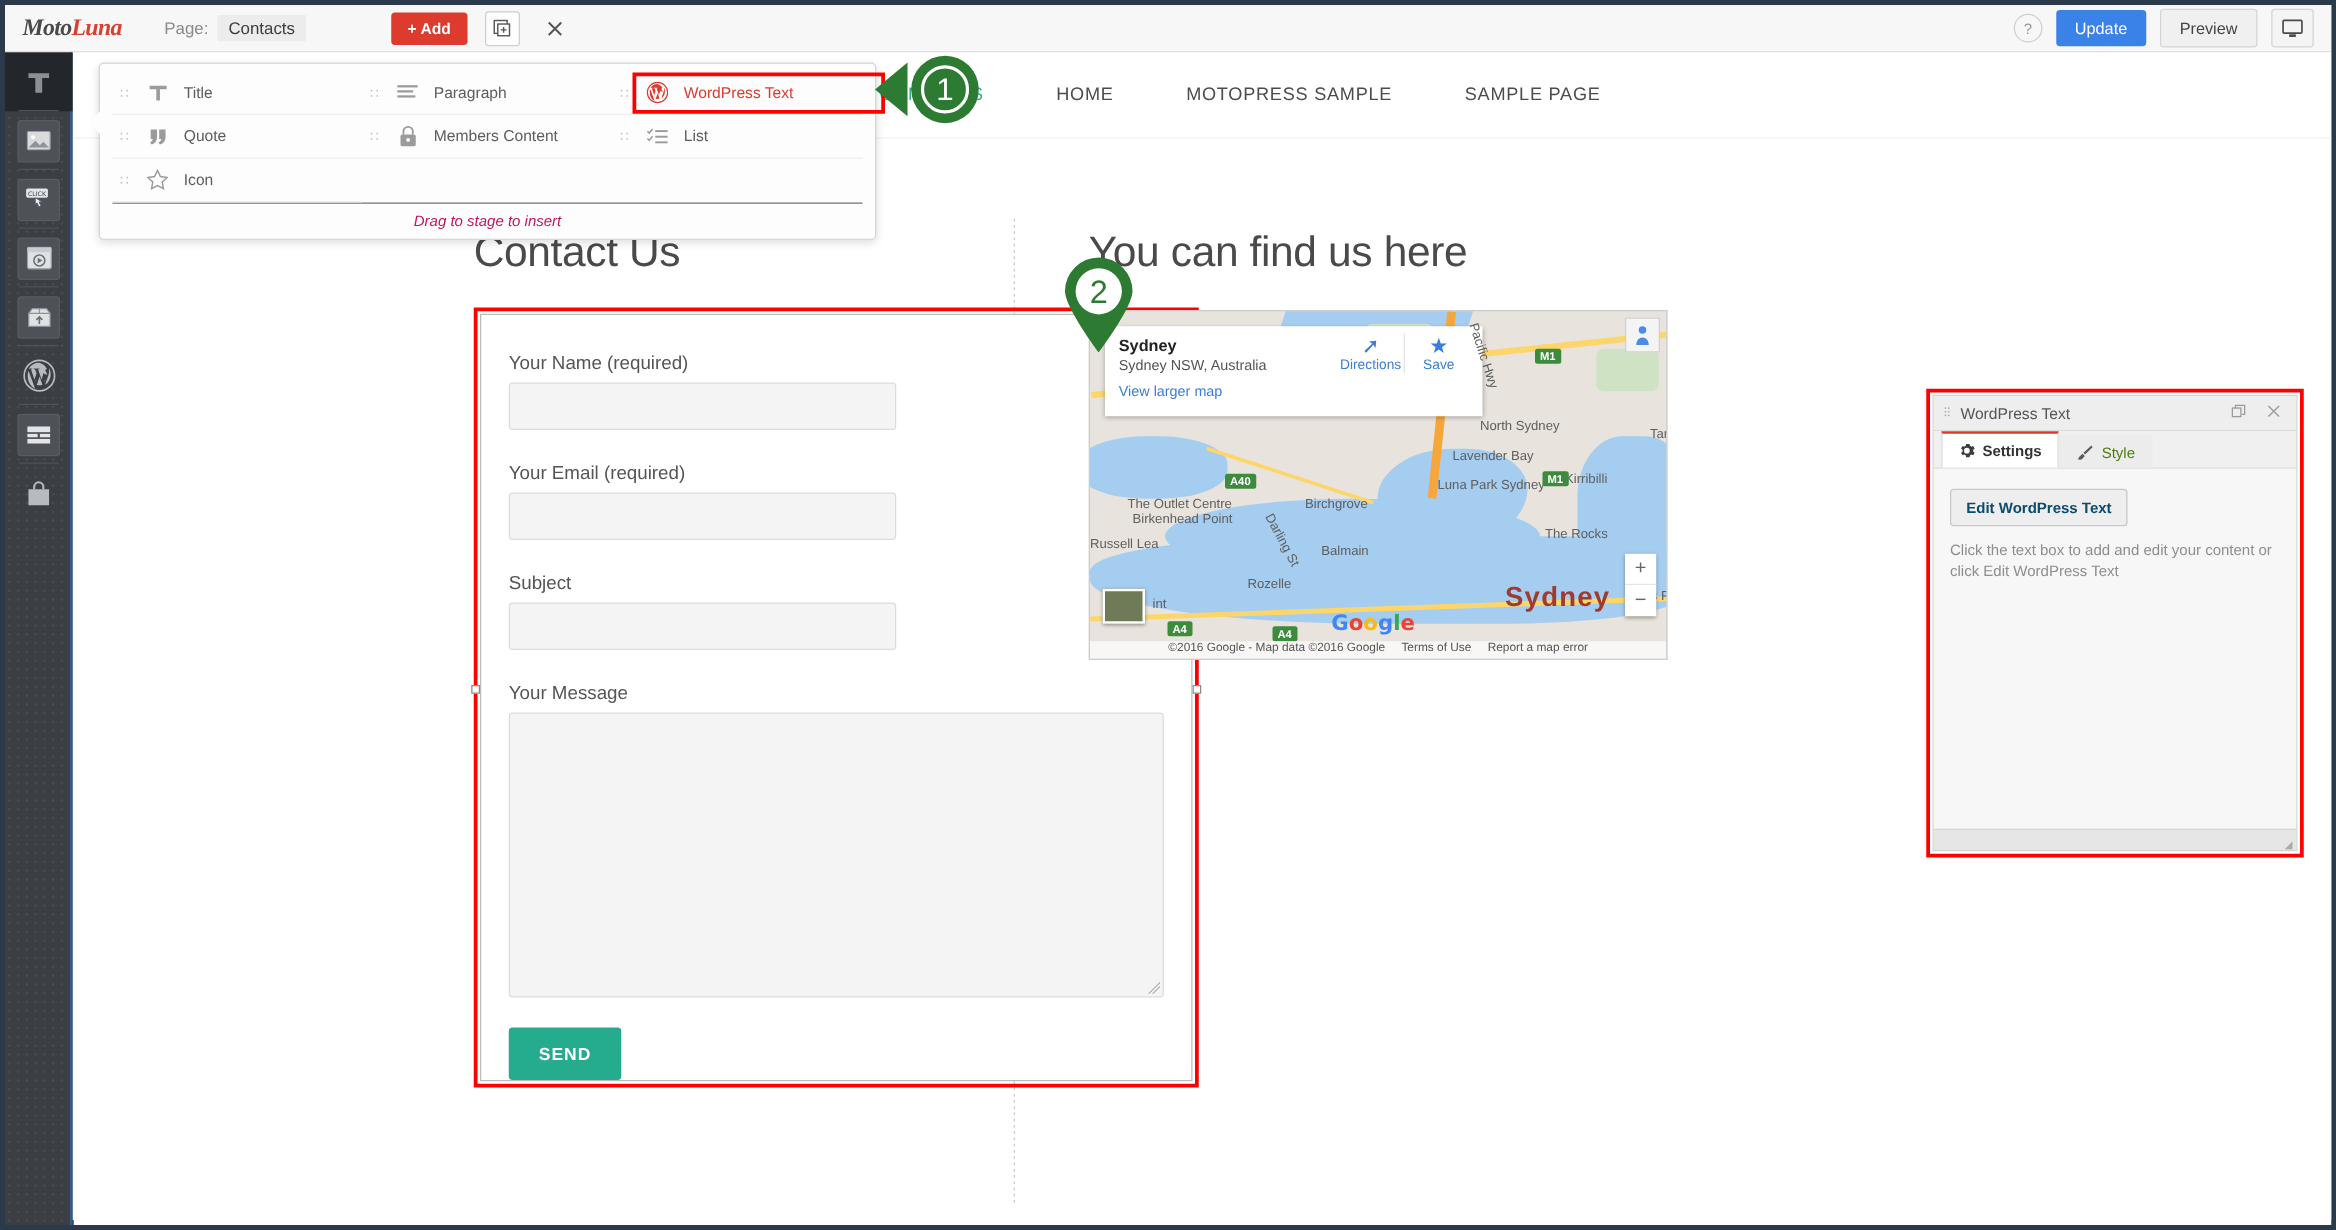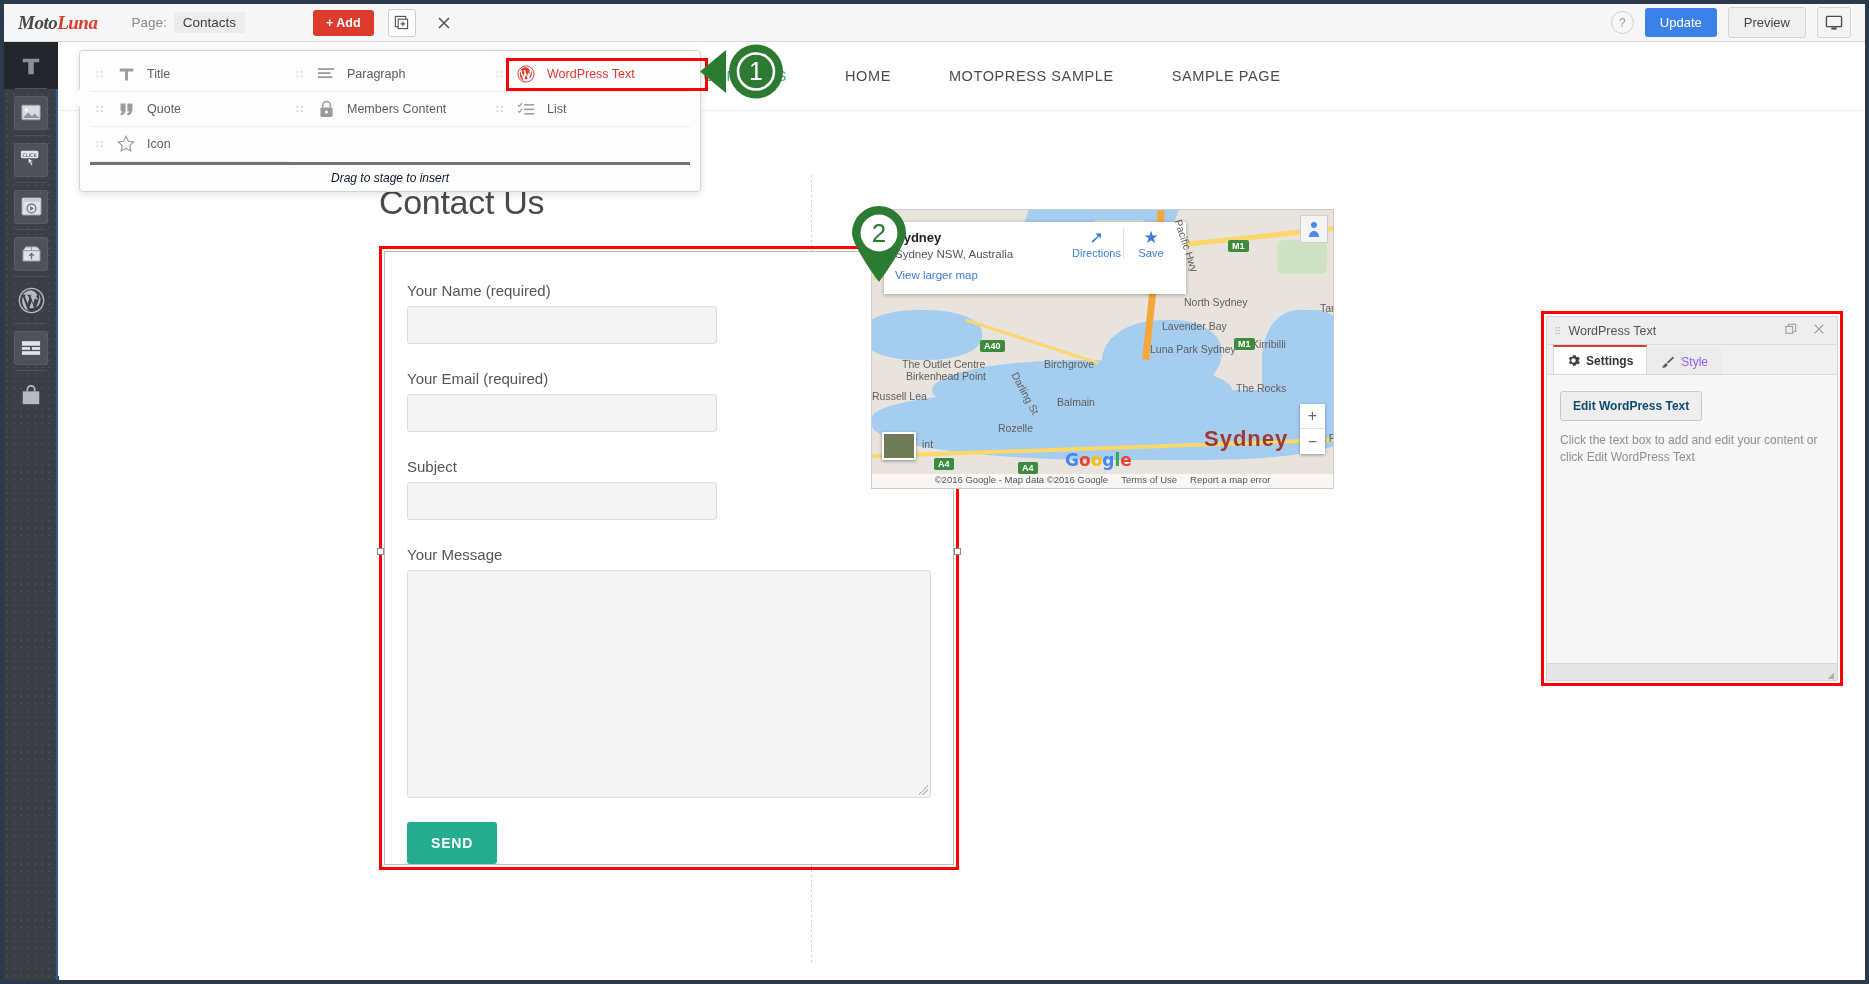--- a/index.html
+++ b/index.html
@@ -112,22 +112,22 @@
     position:relative;
   }
   .ep-row.empty { border-bottom:none; cursor:default; }
   .ep-dots { color:#c4c4c4; font-size:11px; letter-spacing:-1px; width:9px; }
   .ep-ico { width:24px; display:flex; align-items:center; justify-content:center; color:#9b9b9b; }
   .ep-label { font-size:12.5px; color:#5d5d5d; }
   .ep-row.highlighted .ep-label { color:#dd3b2d; }
   .ep-row.highlighted .ep-ico { color:#dd3b2d; }
   .ep-foot {
     height:30px; display:flex; align-items:center; justify-content:center;
-    font-size:12px; font-style:italic; color:#0f172a;
-    border-top:3px solid #737373; margin:0 10px;
+    font-size:12px; font-style:italic; color:#be185d;
+    border-top:1px solid #737373; margin:0 10px;
   }
 
   
   .site-nav {
     position:absolute; left:59px; top:42px; width:1806px; height:69px;
     background:#ffffff; display:flex; align-items:center;
     justify-content:center; gap:0; border-bottom:1px solid #eeeeee;
   }
   .nav-items { display:flex; gap:0; margin-left:60px; }
   .nav-item {
@@ -253,21 +253,21 @@
   .panel-head {
     height:28px; background:#eeeeee; border-bottom:1px solid #d9d9d9;
     display:flex; align-items:center; padding:0 8px; gap:8px;
   }
   .ph-grip { color:#a8a8a8; font-size:10px; line-height:6px; letter-spacing:0; cursor:grab;}
   .ph-title { font-size:12.5px; color:#555; flex:1; }
   .ph-btn { color:#9a9a9a; font-size:13px; cursor:pointer; padding:0 4px; }
   .panel-tabs { display:flex; height:30px; background:#f0f0f0; border-bottom:1px solid #d9d9d9; padding-left:6px;}
   .ptab {
     padding:0 13px; display:flex; align-items:center; gap:6px; font-size:12px;
-    color:#8b5cf6; cursor:pointer; background:#ececec; border:1px solid transparent;
+    color:#4d7c0f; cursor:pointer; background:#ececec; border:1px solid transparent;
     border-bottom:none; margin-top:3px;
   }
   .ptab.active {
     background:#fff; color:#333; font-weight:bold;
     border-color:#d9d9d9; border-top:2px solid #dd3b2d; margin-top:0;
   }
   .panel-body { flex:1; background:#f7f7f7; padding:16px 13px; }
   .btn-edit-wp {
     background:#eeeeee; border:1px solid #c8c8c8; border-radius:3px;
     font-size:12px; font-weight:bold; color:#0c4a6e; padding:7px 12px;
@@ -430,20 +430,21 @@
           </div>
 
           <button class="btn-send">SEND</button>
         </div>
         <div class="sel-handle" style="left:-5px; top:299px;"></div>
         <div class="sel-handle" style="right:-5px; top:299px;"></div>
       </div>
     </div>
 
     <div class="col-right">
+      <div class="heading">You can find us here</div>
 
       <div class="map-wrap">
 
         <div class="map-water" style="left:150px; top:-10px; width:150px; height:60px; transform:skewX(-18deg);"></div>
         <div class="map-water" style="left:0px; top:180px; width:470px; height:70px; border-radius:40% 20% 30% 50%;"></div>
         <div class="map-water" style="left:60px; top:150px; width:300px; height:60px; border-radius:50%;"></div>
         <div class="map-water" style="left:230px; top:110px; width:120px; height:80px; border-radius:50% 40% 60% 30%;"></div>
         <div class="map-water" style="left:390px; top:100px; width:90px; height:120px; border-radius:40%;"></div>
         <div class="map-water" style="left:-10px; top:100px; width:120px; height:50px; border-radius:45%;"></div>
         <div class="map-green" style="left:220px; top:10px; width:55px; height:42px; border-radius:6px;"></div>

